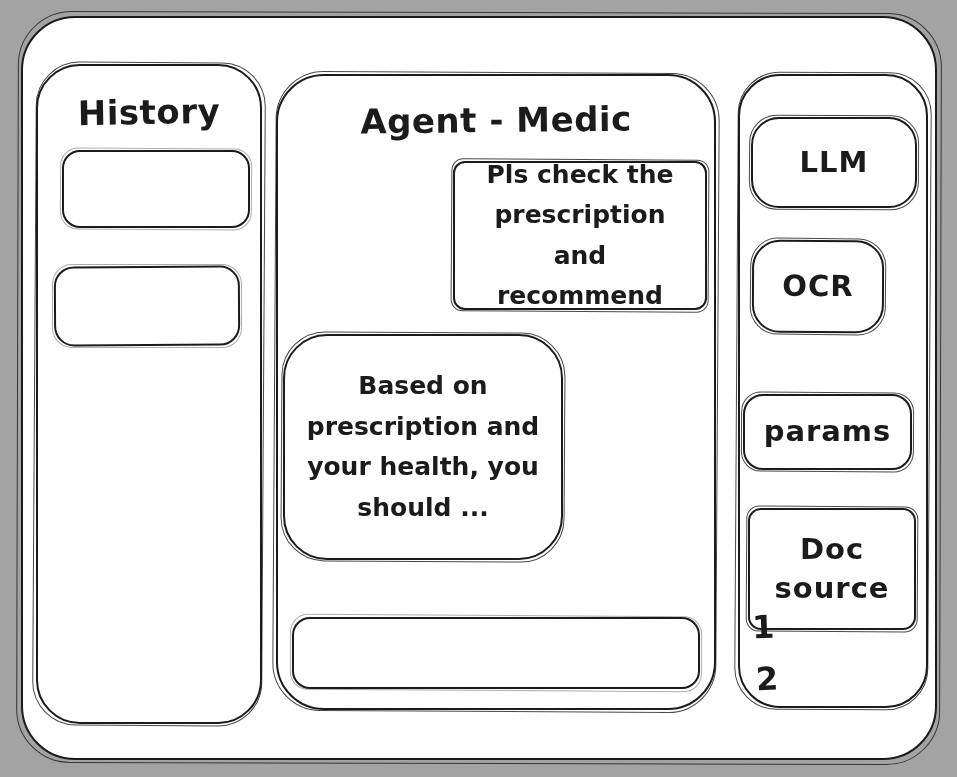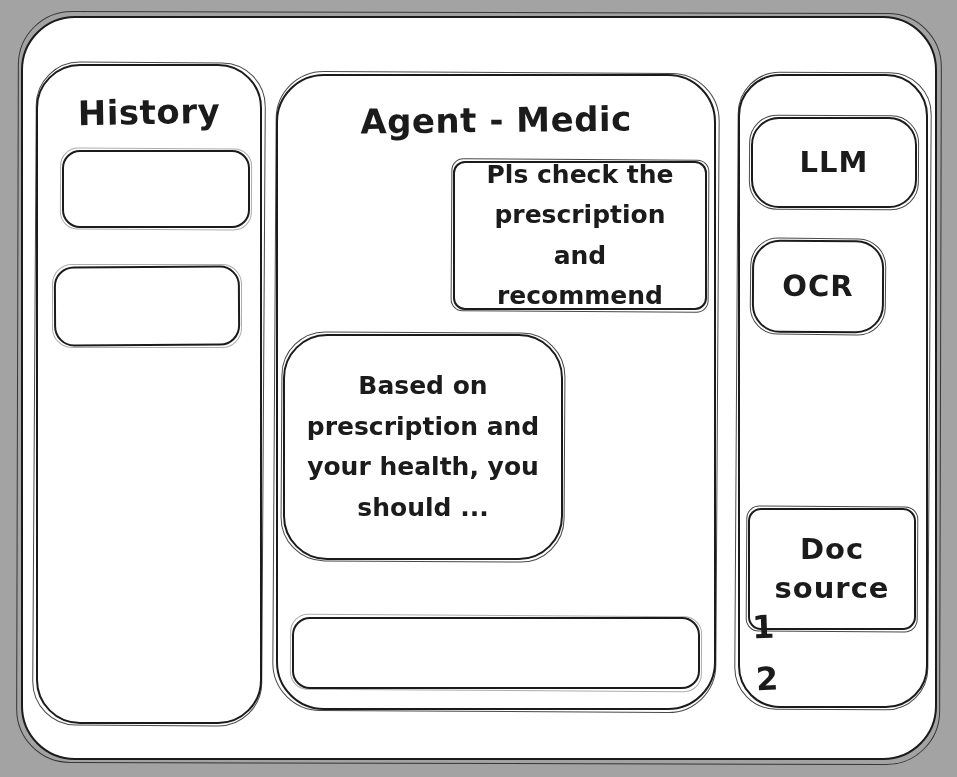--- a/index.html
+++ b/index.html
@@ -91,20 +91,23 @@
   <div class="sk" id="tools-panel"></div>
 
   <div class="sk toolbtn" id="tool-llm">
     <span class="btn-label">LLM</span>
   </div>
 
   <div class="sk toolbtn" id="tool-ocr">
     <span class="btn-label">OCR</span>
   </div>
 
+  <div class="sk toolbtn" id="tool-params">
+    <span class="btn-label">params</span>
+  </div>
 
   <div class="sk toolbtn" id="tool-doc">
     <span class="btn-label">Doc source</span>
   </div>
 
   <div class="label" id="step-1">1</div>
   <div class="label" id="step-2">2</div>
 
 </div>
 

